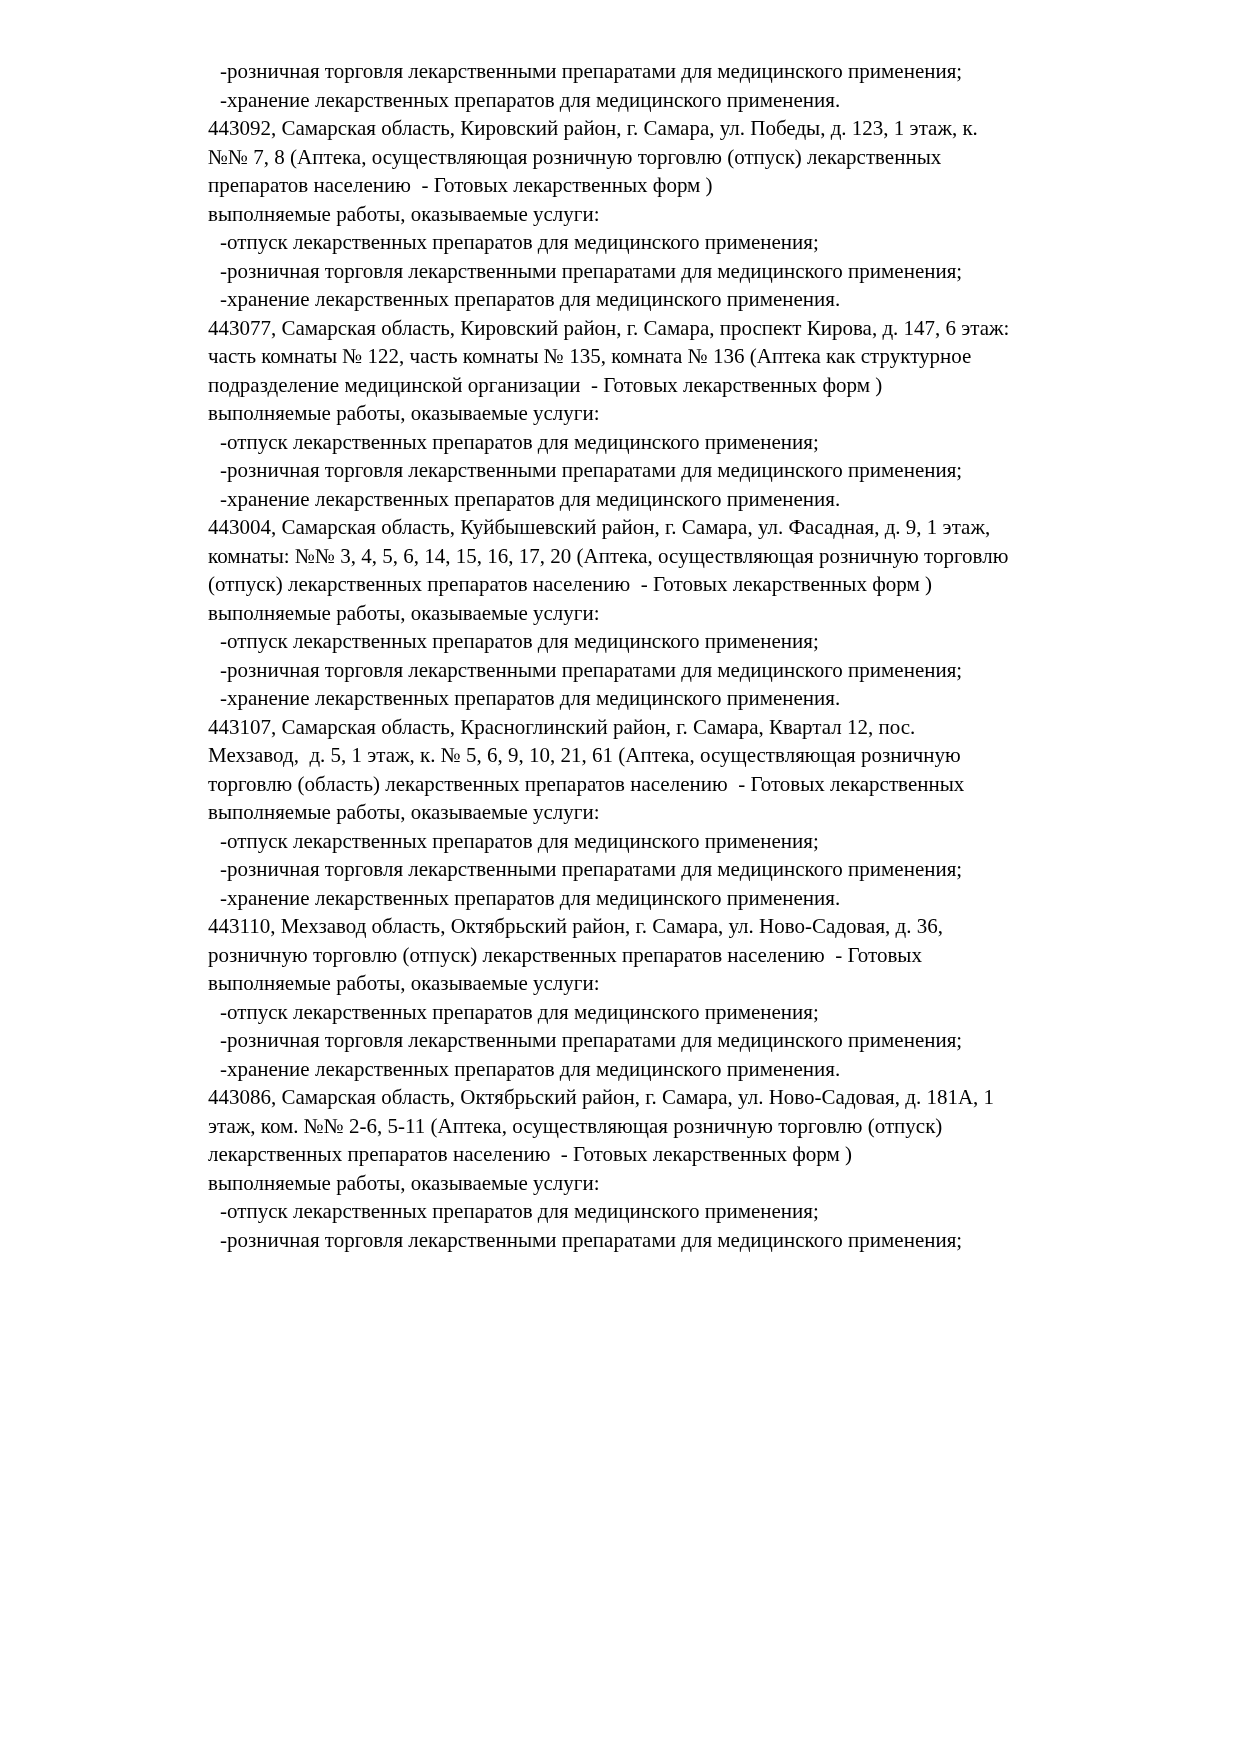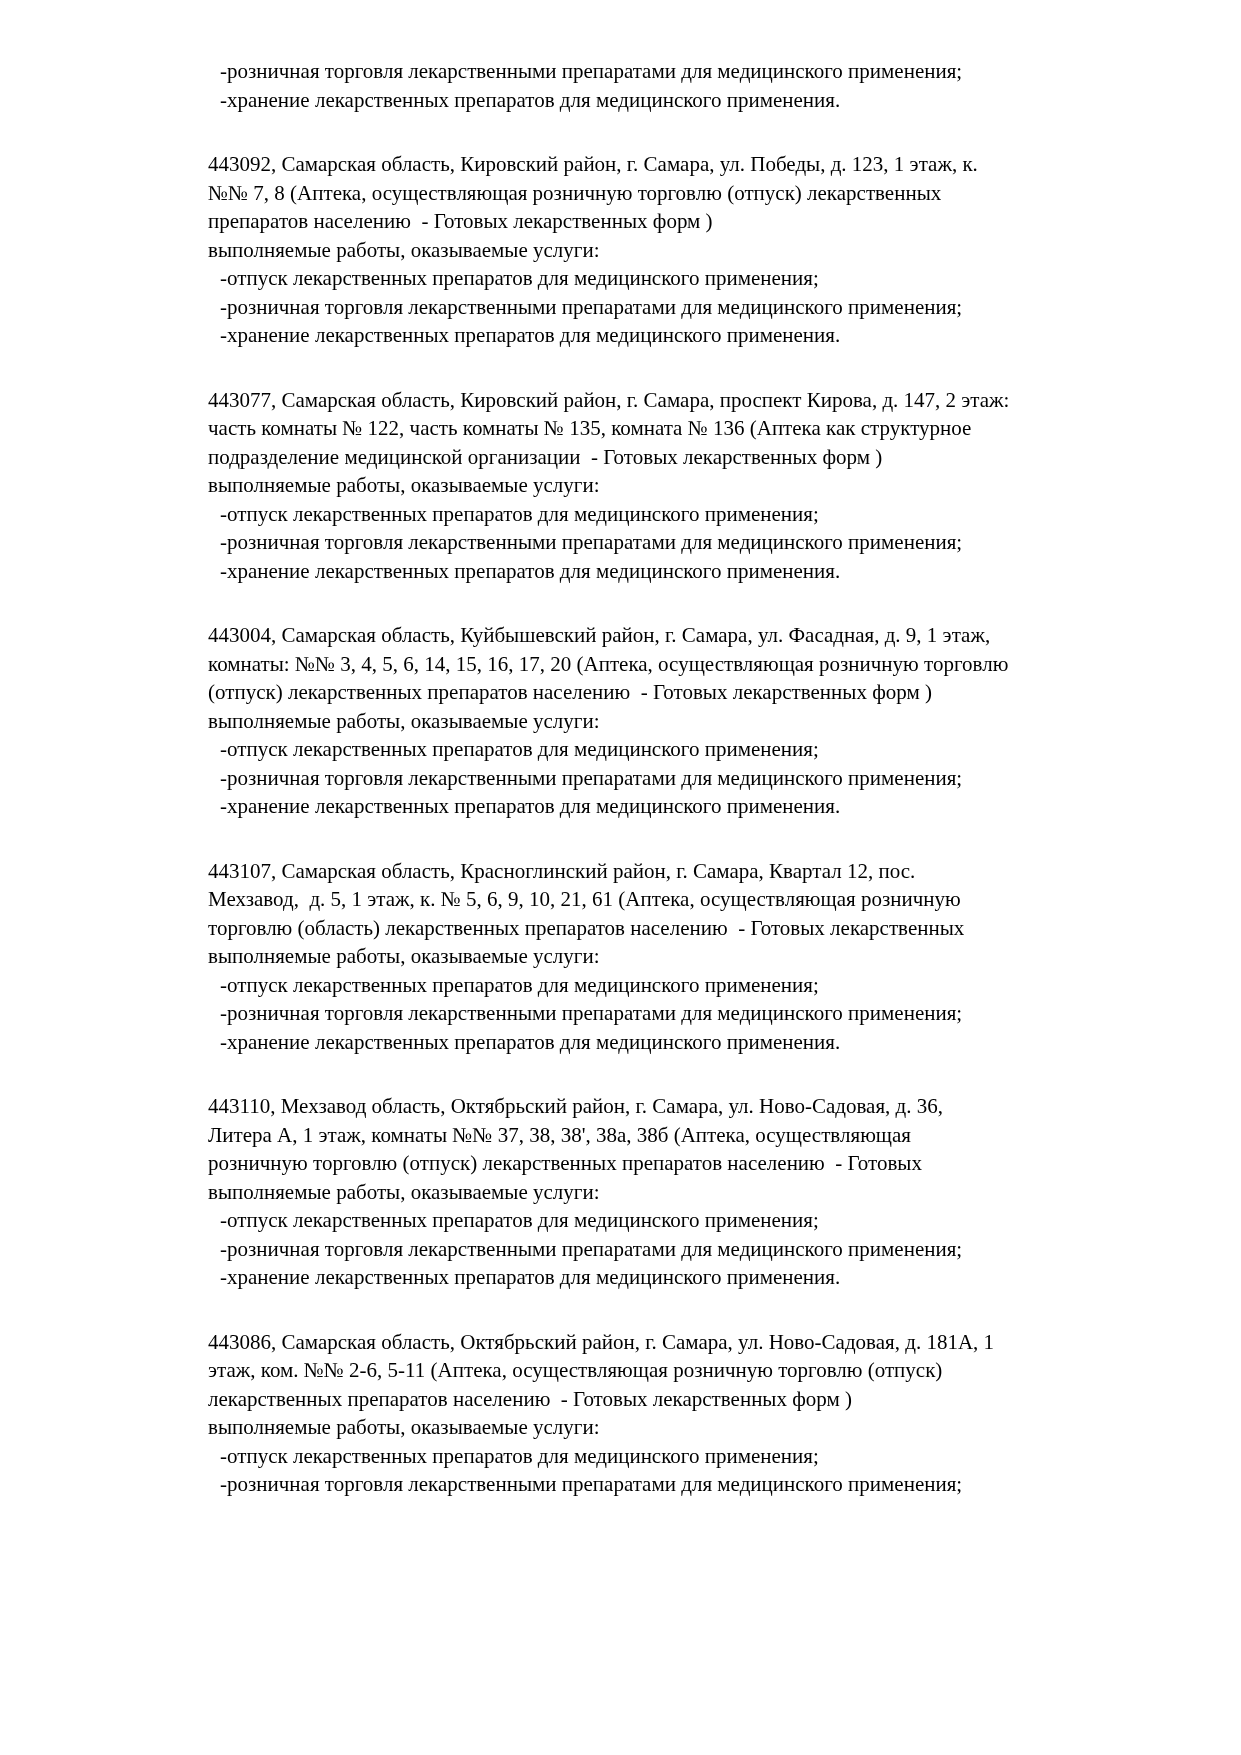--- a/index.html
+++ b/index.html
@@ -25,21 +25,20 @@
     width: 995px;
   }
   .line {
     white-space: pre;
     height: 28.5px;
   }
   .svc {
     padding-left: 12px;
   }
   .entry {
-    margin-top: 36px;
   }
 </style>
 </head>
 <body>
 
 <div class="page">
   <div class="content">
 
     <div class="intro">
       <div class="line svc">-розничная торговля лекарственными препаратами для медицинского применения;</div>
@@ -50,21 +49,21 @@
       <div class="line">443092, Самарская область, Кировский район, г. Самара, ул. Победы, д. 123, 1 этаж, к.</div>
       <div class="line">№№ 7, 8 (Аптека, осуществляющая розничную торговлю (отпуск) лекарственных</div>
       <div class="line">препаратов населению  - Готовых лекарственных форм )</div>
       <div class="line">выполняемые работы, оказываемые услуги:</div>
       <div class="line svc">-отпуск лекарственных препаратов для медицинского применения;</div>
       <div class="line svc">-розничная торговля лекарственными препаратами для медицинского применения;</div>
       <div class="line svc">-хранение лекарственных препаратов для медицинского применения.</div>
     </div>
 
     <div class="entry">
-      <div class="line">443077, Самарская область, Кировский район, г. Самара, проспект Кирова, д. 147, 2 этаж:</div>
+      <div class="line">443077, Самарская область, Кировский район, г. Самара, проспект Кирова, д. 147, 6 этаж:</div>
       <div class="line">часть комнаты № 122, часть комнаты № 135, комната № 136 (Аптека как структурное</div>
       <div class="line">подразделение медицинской организации  - Готовых лекарственных форм )</div>
       <div class="line">выполняемые работы, оказываемые услуги:</div>
       <div class="line svc">-отпуск лекарственных препаратов для медицинского применения;</div>
       <div class="line svc">-розничная торговля лекарственными препаратами для медицинского применения;</div>
       <div class="line svc">-хранение лекарственных препаратов для медицинского применения.</div>
     </div>
 
     <div class="entry">
       <div class="line">443004, Самарская область, Куйбышевский район, г. Самара, ул. Фасадная, д. 9, 1 этаж,</div>
@@ -81,21 +80,20 @@
       <div class="line">Мехзавод,  д. 5, 1 этаж, к. № 5, 6, 9, 10, 21, 61 (Аптека, осуществляющая розничную</div>
       <div class="line">торговлю (область) лекарственных препаратов населению  - Готовых лекарственных</div>
       <div class="line">выполняемые работы, оказываемые услуги:</div>
       <div class="line svc">-отпуск лекарственных препаратов для медицинского применения;</div>
       <div class="line svc">-розничная торговля лекарственными препаратами для медицинского применения;</div>
       <div class="line svc">-хранение лекарственных препаратов для медицинского применения.</div>
     </div>
 
     <div class="entry">
       <div class="line">443110, Мехзавод область, Октябрьский район, г. Самара, ул. Ново-Садовая, д. 36,</div>
-      <div class="line">Литера А, 1 этаж, комнаты №№ 37, 38, 38', 38а, 38б (Аптека, осуществляющая</div>
       <div class="line">розничную торговлю (отпуск) лекарственных препаратов населению  - Готовых</div>
       <div class="line">выполняемые работы, оказываемые услуги:</div>
       <div class="line svc">-отпуск лекарственных препаратов для медицинского применения;</div>
       <div class="line svc">-розничная торговля лекарственными препаратами для медицинского применения;</div>
       <div class="line svc">-хранение лекарственных препаратов для медицинского применения.</div>
     </div>
 
     <div class="entry">
       <div class="line">443086, Самарская область, Октябрьский район, г. Самара, ул. Ново-Садовая, д. 181А, 1</div>
       <div class="line">этаж, ком. №№ 2-6, 5-11 (Аптека, осуществляющая розничную торговлю (отпуск)</div>

